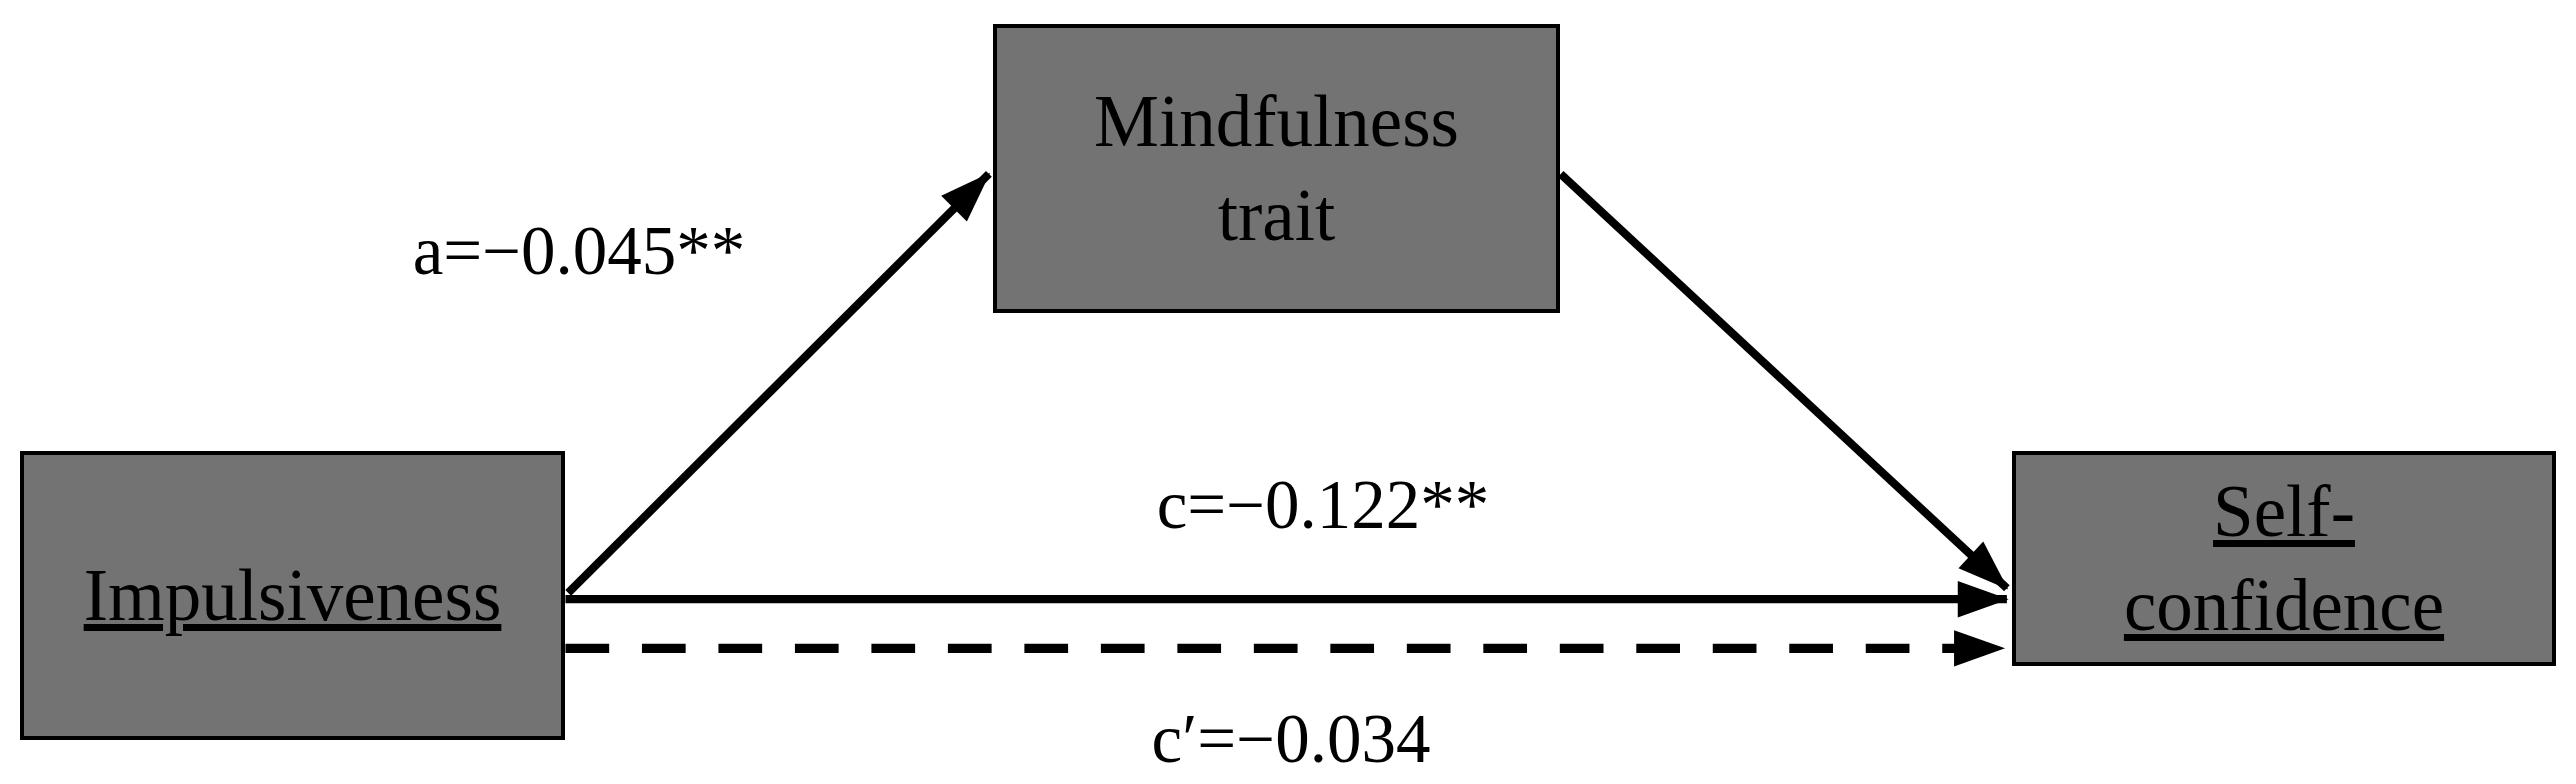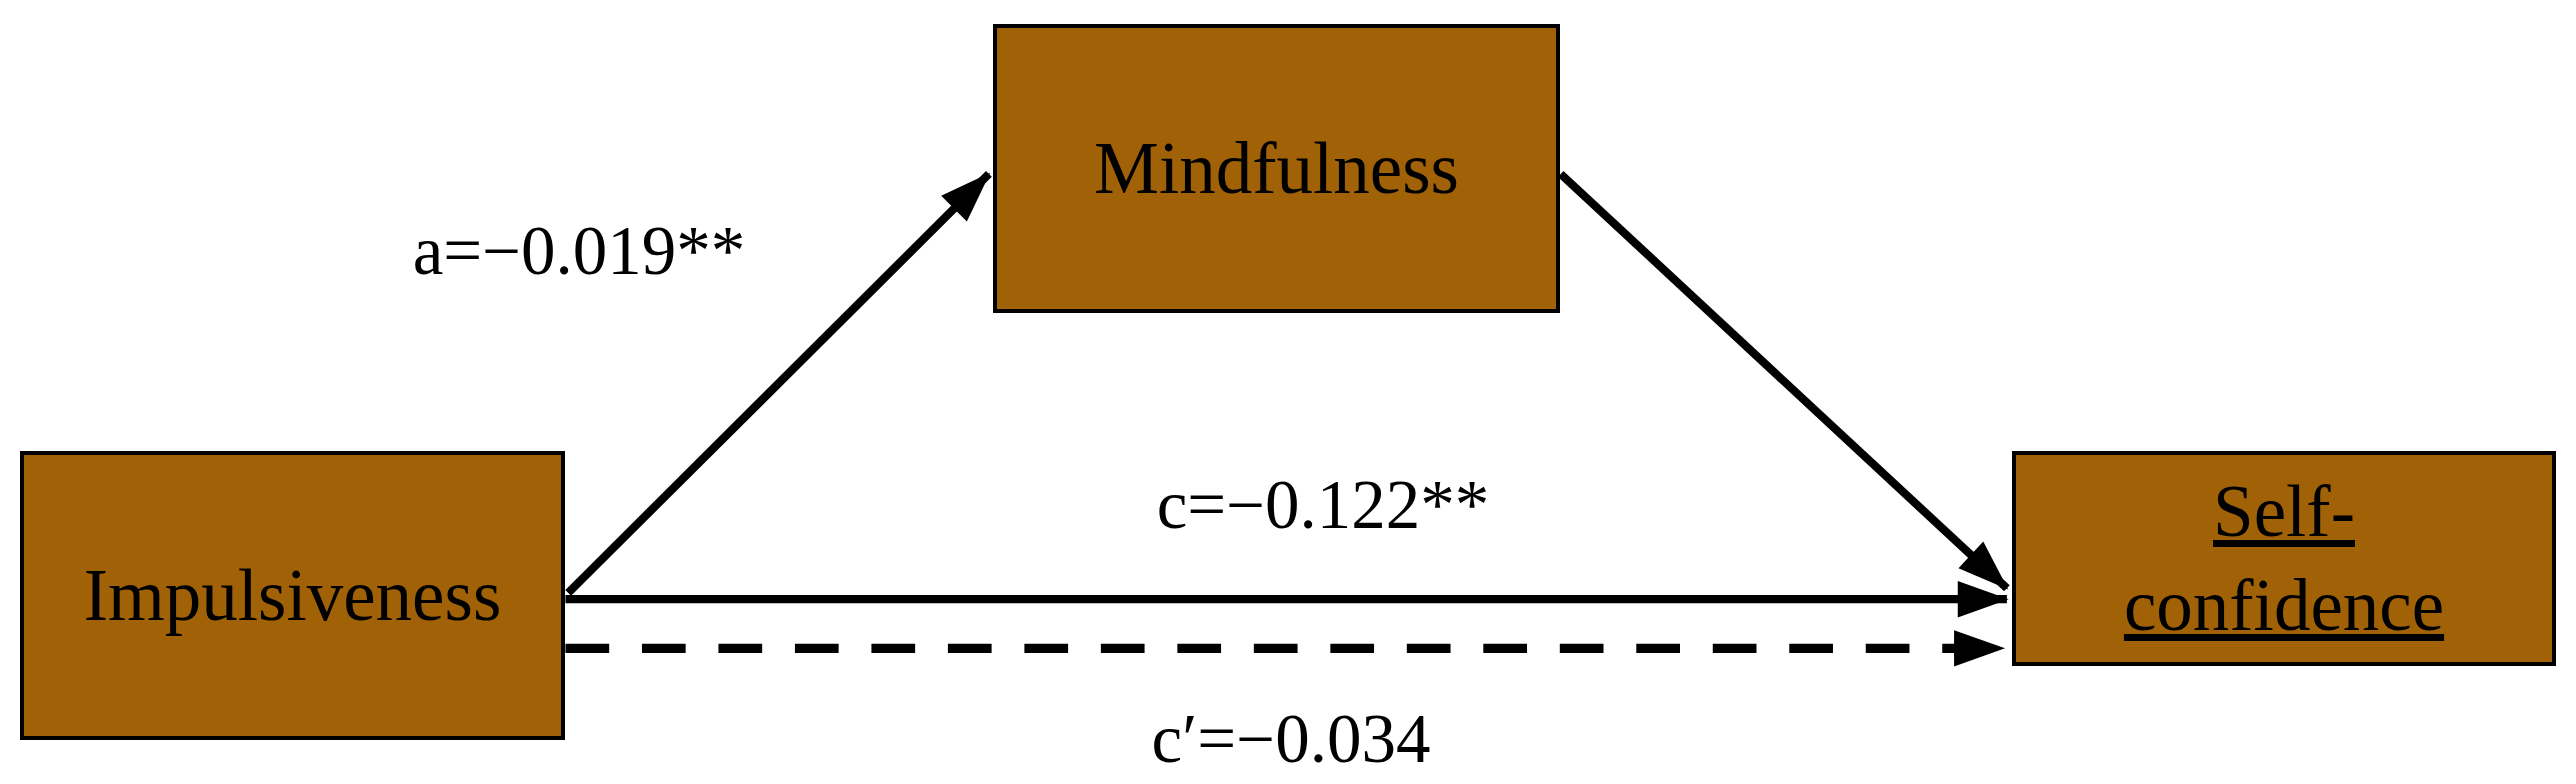--- a/index.html
+++ b/index.html
@@ -14,29 +14,29 @@
   }
   .arrows-layer {
     position: absolute;
     left: 0; top: 0;
     width: 2576px; height: 785px;
   }
   .node-box {
     position: absolute;
     box-sizing: border-box;
     border: 4.6px solid #000000;
-    background: #a16207;
+    background: #737373;
     display: flex;
     flex-direction: column;
     justify-content: center;
     text-align: center;
     font-size: 73px;
     line-height: 1.28;
   }
-  .box-predictor { left: 20px;   top: 451px; width: 545px; height: 289px; }
+  .box-predictor { left: 20px;   top: 451px; width: 545px; height: 289px; text-decoration: underline; }
   .box-mediator  { left: 993px; top: 24px;  width: 567px; height: 289px; }
   .box-outcome   { left: 2012px; top: 451px; width: 544px; height: 215px; text-decoration: underline; }
   .node-line { display: block; white-space: nowrap; }
   .path-label {
     position: absolute;
     font-size: 69px;
     line-height: 1.1;
     white-space: nowrap;
     transform: translate(-50%, -50%);
   }
@@ -61,25 +61,26 @@
     <line x1="621" y1="658" x2="2204" y2="658" stroke="#000000" stroke-width="9" marker-end="url(#arrowhead)"></line>
     <line x1="621" y1="712" x2="2200" y2="712" stroke="#000000" stroke-width="10" stroke-dasharray="48 36" marker-end="url(#arrowhead)"></line>
   </svg>
 
   <div class="node-box box-predictor">
     <span class="node-line">Impulsiveness</span>
   </div>
 
   <div class="node-box box-mediator">
     <span class="node-line">Mindfulness</span>
+    <span class="node-line">trait</span>
   </div>
 
   <div class="node-box box-outcome">
     <span class="node-line">Self-</span>
     <span class="node-line">confidence</span>
   </div>
 
-  <span class="path-label label-a">a=−0.019**</span>
+  <span class="path-label label-a">a=−0.045**</span>
   <span class="path-label label-c">c=−0.122**</span>
   <span class="path-label label-c-prime">c′=−0.034</span>
 
 </div>
 
 
 </body></html>

